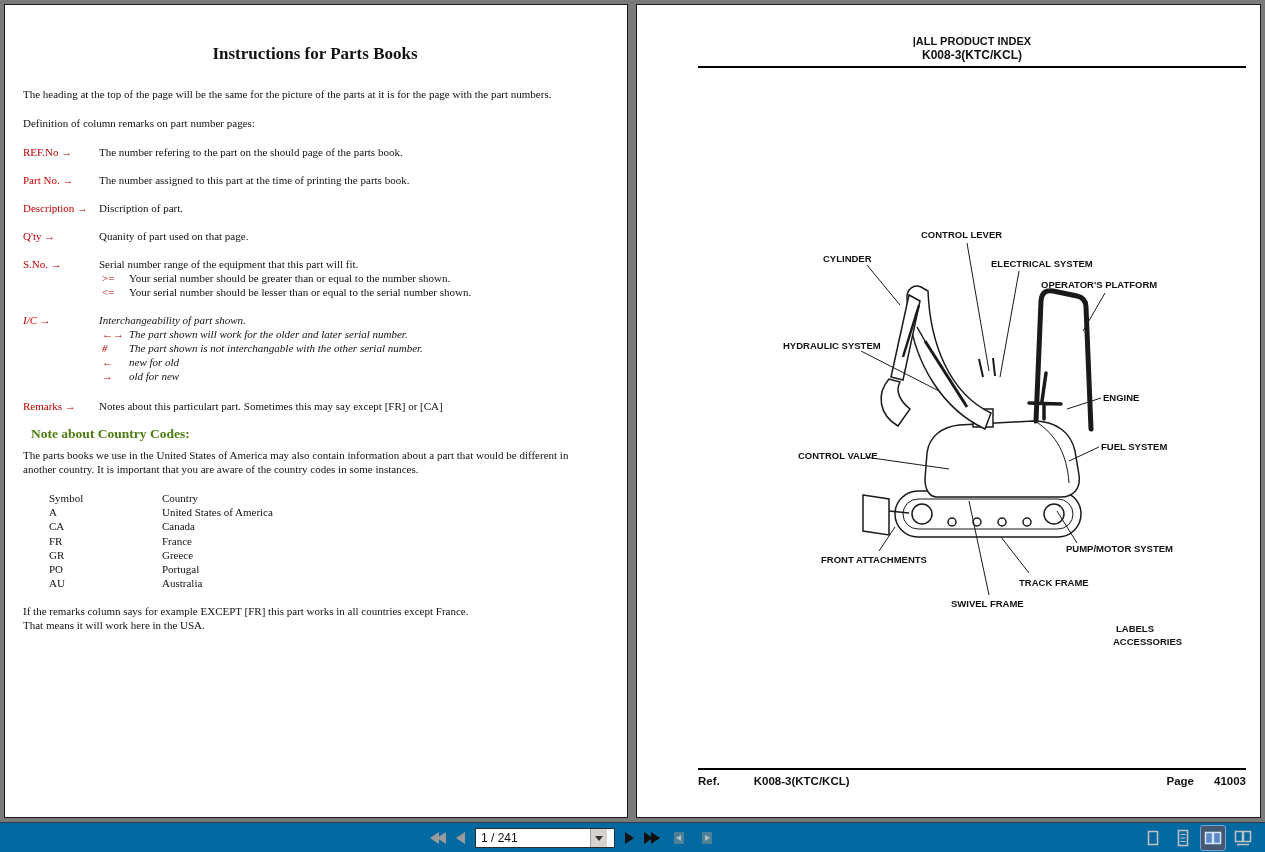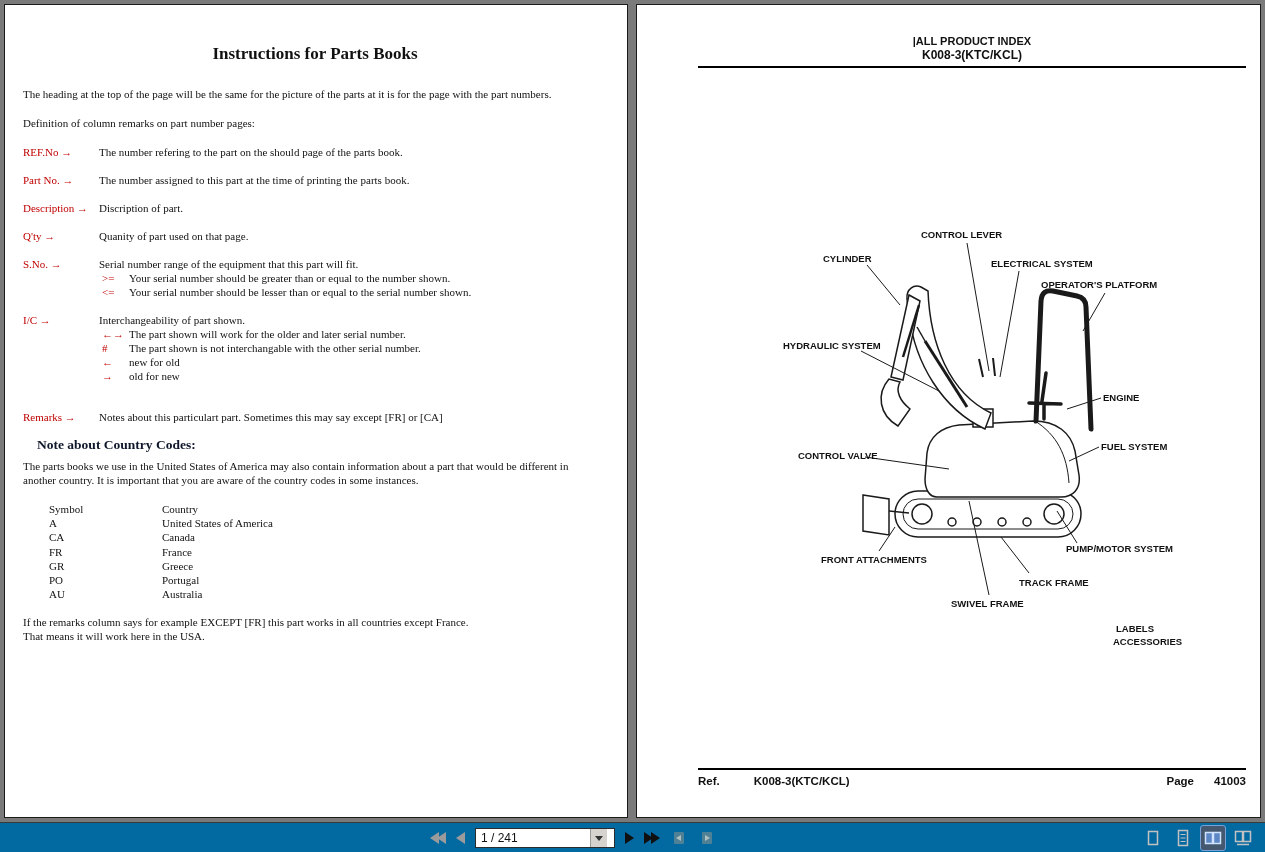--- a/index.html
+++ b/index.html
@@ -20,22 +20,22 @@
   
   .lp-inner { padding:42px 20px 0 18px; font-size:11px; line-height:14px; }
   .lp-title { text-align:center; font-size:17px; font-weight:bold; margin:0 0 26px 0; }
   .lp-para  { margin:0 14px 15px 0; }
   .def-row { display:flex; margin-bottom:14px; }
   .def-label { width:76px; flex-shrink:0; color:#c00000; }
   .def-desc { flex:1; }
   .sub-row { display:flex; padding-left:3px; }
   .sub-sym { width:27px; flex-shrink:0; color:#c00000; }
   .sub-text { flex:1; }
-  .mb-lg { margin-bottom:27px; }
-  .country-heading { color:#0f172a; font-weight:bold; font-size:13.5px; margin:4px 0 7px 14px; }
+  .mb-lg { margin-bottom:16px;font-style:italic; }
+  .country-heading { color:#4d7c0f; font-weight:bold; font-size:13.5px; margin:4px 0 7px 8px; }
   .country-table { margin:13px 0 0 0; }
   .ct-row { display:flex; line-height:14.2px;margin-left:26px; }
   .ct-sym { width:113px; flex-shrink:0; }
   .lp-footer { margin-top:14px; }
 
   
   .rp-header {
     position:absolute; left:61px; top:30px; width:548px; text-align:center;
     font-family:"Liberation Sans", sans-serif; font-weight:bold;
     border-bottom:2px solid #000; padding-bottom:4px;

